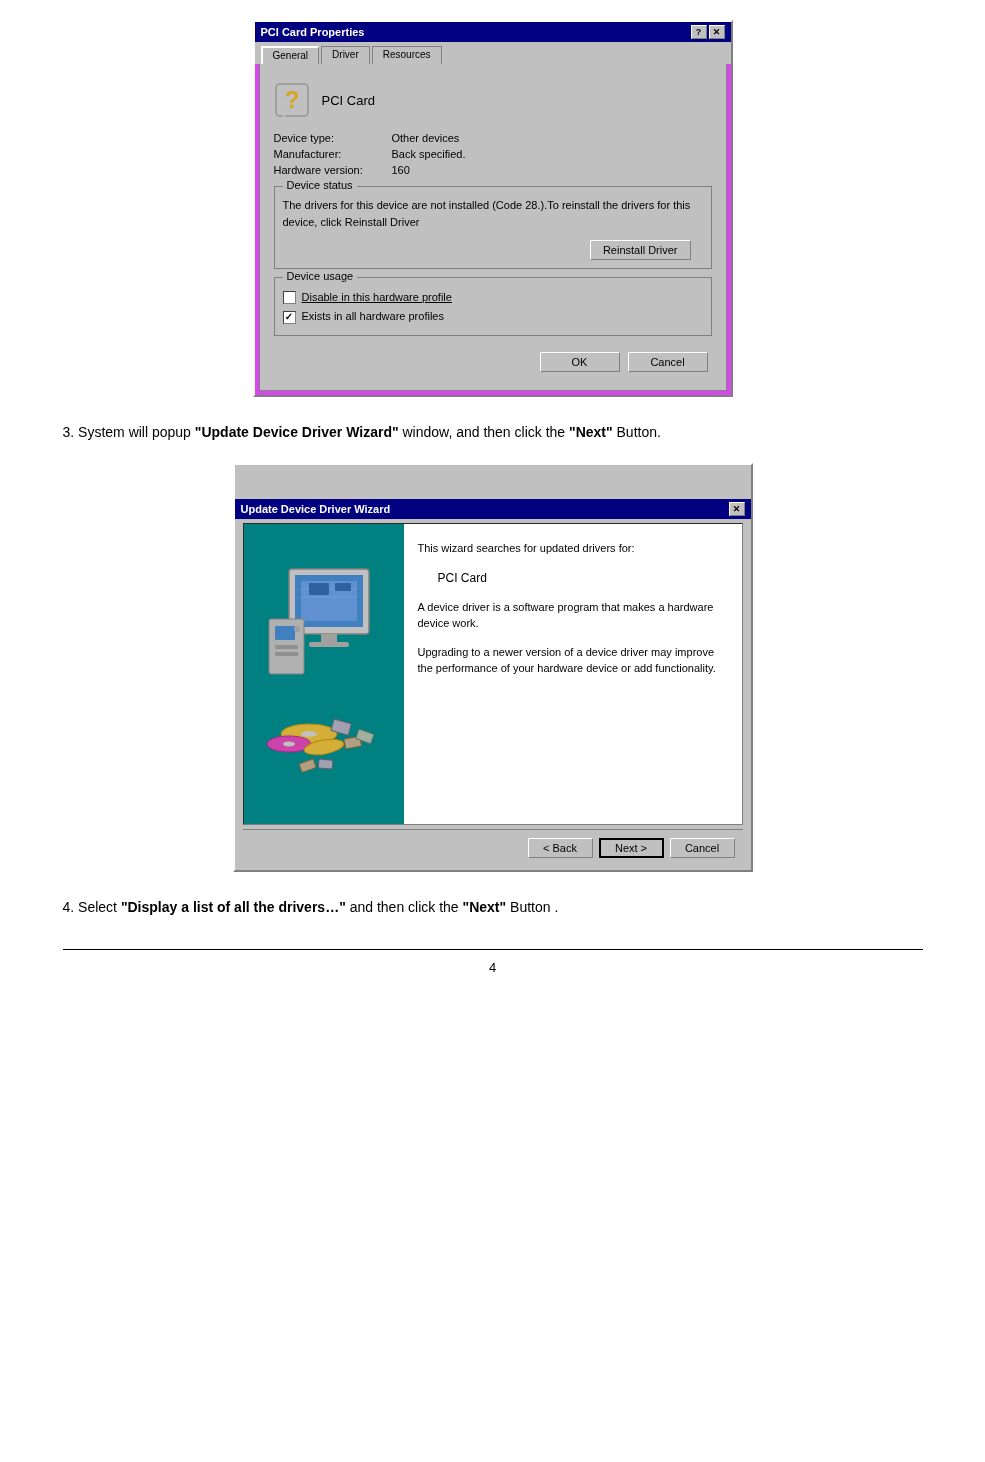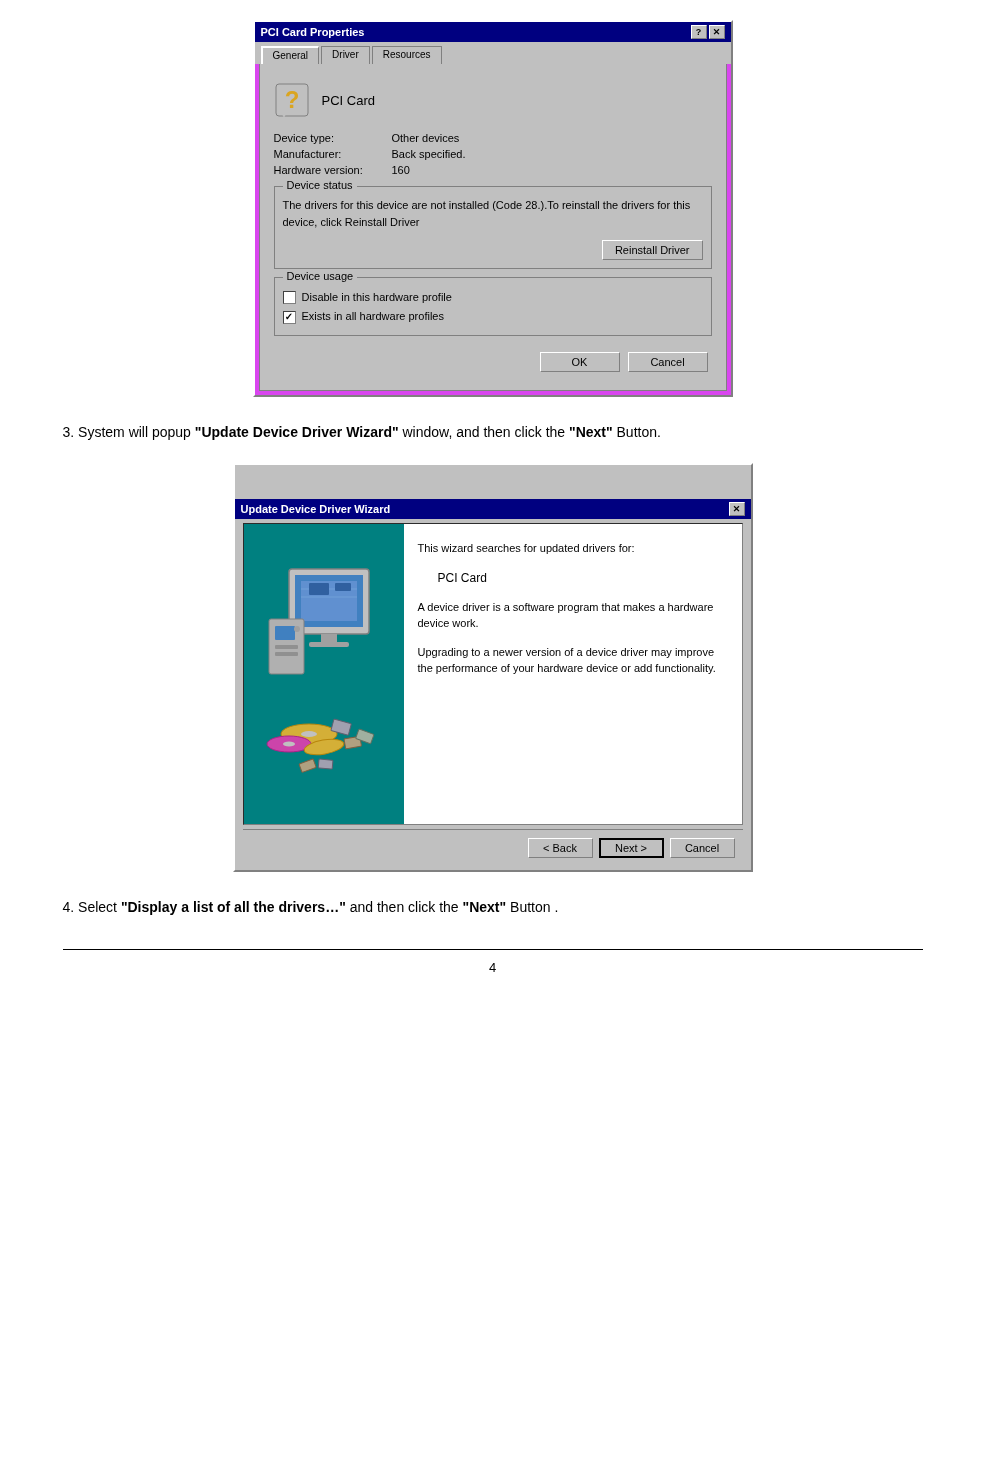--- a/index.html
+++ b/index.html
@@ -131,21 +131,21 @@
     }
 
     .device-info-value {
       color: #000;
     }
 
     .group-box {
       border: 1px solid #808080;
       border-top: 1px solid #808080;
       margin: 8px 4px;
-      padding: 4px 8px 8px 8px;
+      padding: 4px 20px 8px 8px;
       position: relative;
     }
 
     .group-box-label {
       position: absolute;
       top: -8px;
       left: 8px;
       background: #c0c0c0;
       padding: 0 4px;
       font-size: 11px;
@@ -381,21 +381,21 @@
               <button class="win-button">Reinstall Driver</button>
             </div>
           </div>
         </div>
 
         <div class="group-box">
           <span class="group-box-label">Device usage</span>
           <div class="group-box-content">
             <div class="checkbox-row">
               <div class="win-checkbox"></div>
-              <span style="">Disable in this hardware profile</span>
+              <span style="text-decoration:underline;">Disable in this hardware profile</span>
             </div>
             <div class="checkbox-row">
               <div class="win-checkbox" style="font-weight:bold;">✓</div>
               <span>Exists in all hardware profiles</span>
             </div>
           </div>
         </div>
 
         <div class="dialog-footer">
           <button class="win-button">OK</button>

